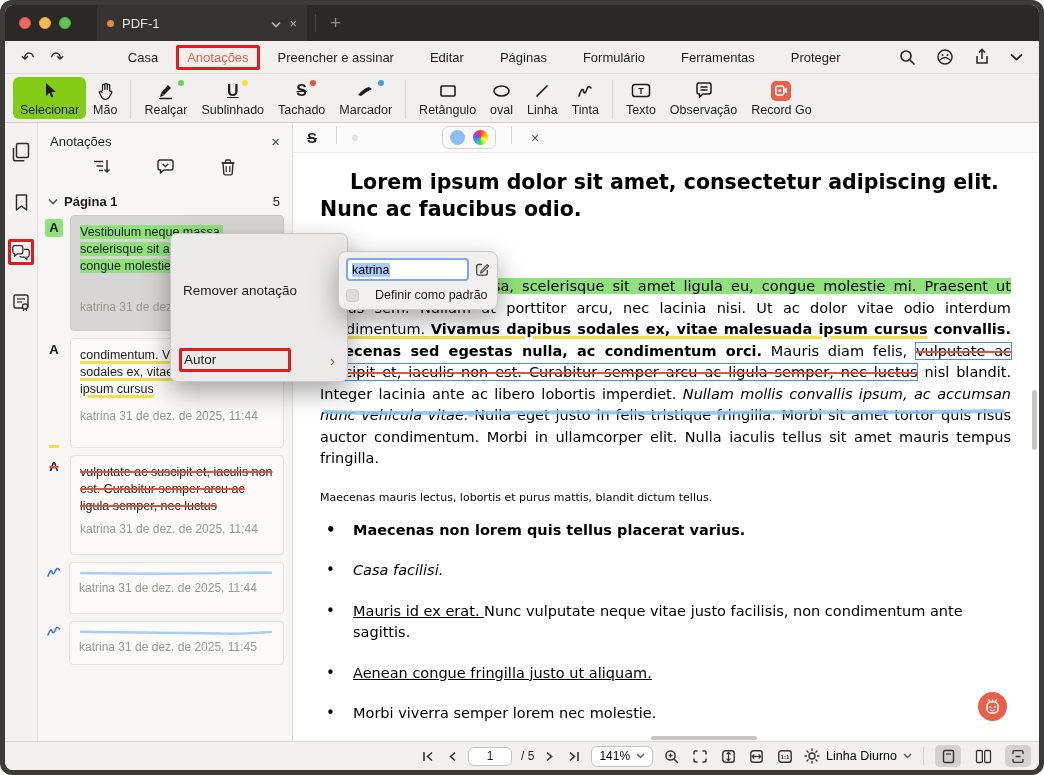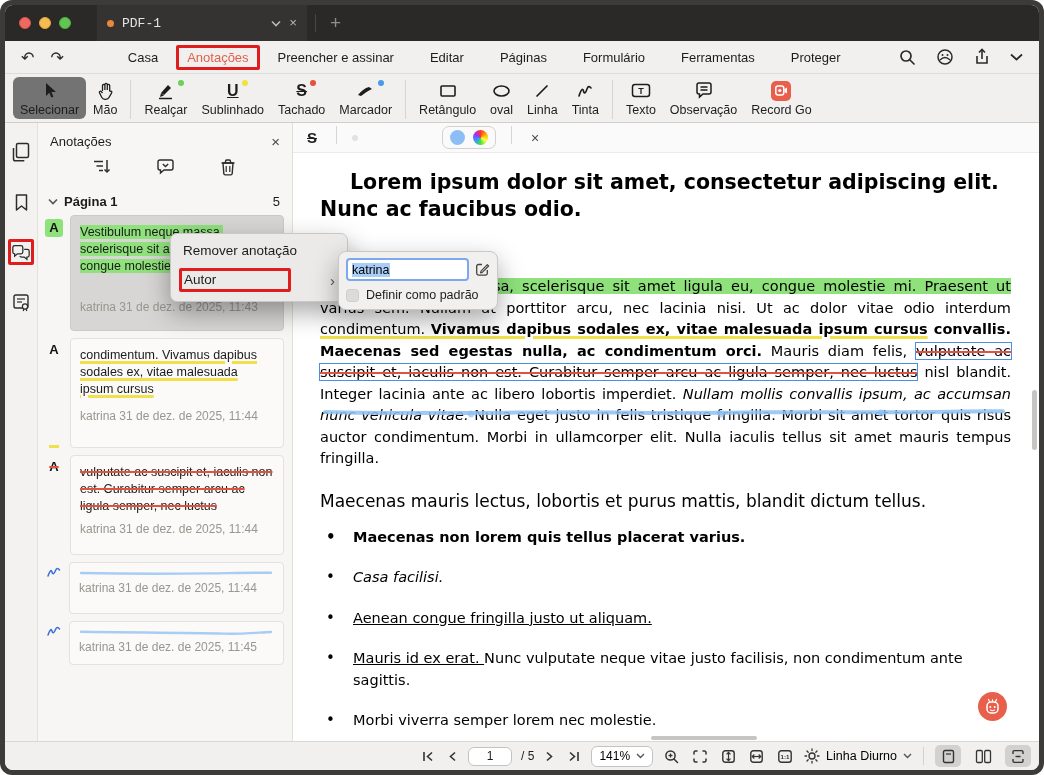--- a/index.html
+++ b/index.html
@@ -7,41 +7,41 @@
   .frame { position:relative; width:1044px; height:775px; background:#3c3b39; border-radius:12px; padding:5px; }
   .window { position:relative; width:1034px; height:765px; border-radius:8px; overflow:hidden; background:#f1f0ee; }
 
   
   .titlebar { height:36px; background:#2a2928; display:flex; align-items:center; }
   .lights { display:flex; gap:8px; padding:0 14px 0 14px; }
   .light { width:12px; height:12px; border-radius:50%; }
   .light.red{ background:#ee6a5f; border:1px solid #d8584e;}
   .light.yellow{ background:#f5bd4f; border:1px solid #dfa93e;}
   .light.green{ background:#61c554; border:1px solid #53b045;}
-  .tab { height:36px; width:210px; margin-left:12px; background:#343332; display:flex; align-items:center; gap:8px; padding:0 10px; color:#e6e4e2; font-size:13px;font-family:Liberation Mono, monospace; }
+  .tab { height:36px; width:210px; margin-left:12px; background:#343332; display:flex; align-items:center; gap:8px; padding:0 10px; color:#e6e4e2; font-size:13px; }
   .mod-dot { width:7px; height:7px; border-radius:50%; background:#e8883a; }
   .tab .t-title { flex:1; }
   .tab .t-x, .chev { color:#b9b7b5; }
   .tabsep { width:1px; height:18px; background:#474645; margin:0 8px; }
   .newtab { color:#8f8d8b; font-size:19px; font-weight:400; padding:0 6px; }
 
   
   .menubar { height:33px; background:#f1f0ee; display:flex; align-items:center; border-bottom:1px solid #dddcda; }
   .undo-redo { display:flex; gap:16px; padding:0 18px 0 16px; font-size:16px; color:#2a2a2a; }
   .menus { display:flex; align-items:center; gap:0; }
   .menu-item { font-size:13px; color:#1c1c1c; padding:4px 18px; white-space:nowrap; }
   .menu-item.active { color:#e0604a; }
   .red-frame { border:3px solid #e01d1d; border-radius:2px; padding:2px 8px; }
   .mb-right { margin-left:auto; display:flex; align-items:center; gap:20px; padding-right:16px; }
   .mb-right svg { display:block; }
 
   
   .toolbar { height:49px; background:#f1f0ee; display:flex; align-items:flex-start; padding:3px 4px 0 8px; border-bottom:1px solid #cfcecc; }
   .tool { display:flex; flex-direction:column; align-items:center; gap:2px; padding:3px 7px 2px; border-radius:6px; }
-  .tool.sel { background:#737373; }
+  .tool.sel { background:#84cc16; }
   .tool .ticon { height:21px; display:flex; align-items:center; justify-content:center; position:relative; }
   .tool .glyph { font-size:16px; font-weight:700; color:#1d1d1d; }
   .glyph.u { text-decoration:underline; }
   .glyph.s { text-decoration:line-through; }
   .tooldot { position:absolute; width:6px; height:6px; border-radius:50%; top:0px; right:-9px; }
   .tool .lbl { font-size:12.5px; color:#1d1d1d; white-space:nowrap; }
   .vsep { width:1px; background:#d6d5d3; align-self:stretch; margin:3px 6px; }
   .badge-sq { width:20px; height:20px; border-radius:5px; display:flex; align-items:center; justify-content:center; }
   .badge-sq.rec { background:#e8604c; }
   .badge-sq.mob { background:#4a98ea; }
@@ -82,43 +82,43 @@
   .swatch { width:15px; height:15px; border-radius:50%; }
   .swatch-wrap { padding:3px; border-radius:5px; }
   .swatch-wrap.selsw { background:#e4e2e0; }
   .sw-group { display:flex; gap:8px; border:1px solid #d2d1cf; border-radius:7px; padding:3px 7px; align-items:center; }
   .wheel { width:15px; height:15px; border-radius:50%; background:conic-gradient(#f33,#fa0,#ff4,#4d4,#39f,#93f,#f33); }
   .cb-x { color:#4a4a4a; font-size:14px; padding:0 4px; }
 
   .page { padding:16px 28px 0 27px; color:#000; }
   .doc-h1 { font-family:"DejaVu Sans", sans-serif; font-size:20.5px; line-height:27px; font-weight:700; text-indent:30px; margin-bottom:53px; }
   .doc-p { font-family:"DejaVu Sans", sans-serif; font-size:14.5px; line-height:21.5px; text-align:justify; }
-  .doc-p2 { font-family:"DejaVu Sans", sans-serif; font-size:17px; margin-top:21px; }
+  .doc-p2 { font-family:"DejaVu Sans", sans-serif; font-size:11px; margin-top:21px; }
   .seg-strike { text-decoration:line-through; text-decoration-color:#e2523e; text-decoration-thickness:2px; outline:1.5px solid #4a90e2; outline-offset:0px; }
   .doc-ul { list-style:none; margin-top:16px; font-family:"DejaVu Sans", sans-serif; font-size:14.5px; }
   .doc-ul li { position:relative; padding-left:33px; margin-bottom:19px; line-height:21.5px; }
   .doc-ul li::before { content:"•"; position:absolute; left:6px; font-size:15px; }
   .b-bold { font-weight:700; }
   .b-italic { font-style:italic; }
   .b-ul { text-decoration:underline; }
   .ink-overlay { position:absolute; pointer-events:auto; }
   .robot { position:absolute; right:32px; bottom:20px; width:29px; height:29px; border-radius:50%; background:#e8604c; display:flex; align-items:center; justify-content:center; }
   .vthumb { position:absolute; right:2px; top:267px; width:5px; height:60px; border-radius:3px; background:#c6c5c3; }
   .hthumb { position:absolute; left:358px; bottom:1px; width:106px; height:4px; border-radius:2px; background:#c6c5c3; }
 
   
   .ctxmenu { position:absolute; left:165px; top:228px; width:178px; background:#eceae9; border:1px solid #c9c8c6; border-radius:7px; box-shadow:0 10px 26px rgba(0,0,0,.35); padding:4px 0; z-index:30; }
-  .ctxrow { display:flex; align-items:center; font-size:13.5px; color:#1c1c1c; padding:5px 12px; }
+  .ctxrow { display:flex; align-items:center; font-size:13.5px; color:#1c1c1c; padding:5px 12px;margin-top:40px; }
   .ctxrow .arrow { margin-left:auto; color:#555; font-size:15px; }
   .ctxrow .red-frame { padding:1px 8px 2px 2px; margin-left:-4px; width:112px; }
   .submenu { position:absolute; left:333px; top:246px; width:160px; background:#f1f0ef; border:1px solid #c9c8c6; border-radius:8px; box-shadow:0 10px 26px rgba(0,0,0,.35); padding:6px 7px 7px; z-index:31; }
   .authrow { display:flex; align-items:center; gap:6px; }
   .authfield { flex:1; height:23px; background:#fff; border:2px solid #7aa9ef; border-radius:4px; display:flex; align-items:center; padding:0 4px; font-size:12.5px; }
   .authfield .selt { background:#aacdf7; }
-  .defaultrow { display:flex; align-items:center; gap:7px; margin-top:7px; font-size:12.5px; color:#1c1c1c; }
+  .defaultrow { display:flex; align-items:center; gap:16px; margin-top:7px; font-size:12.5px; color:#1c1c1c; }
   .chk { width:13px; height:13px; border-radius:3.5px; background:#dcdbd9; border:1px solid #cfcecc; }
 
   
   .statusbar { height:29px; background:#f1f0ee; border-top:1px solid #d8d7d5; display:flex; align-items:center; justify-content:flex-end; gap:9px; padding:0 8px; }
   .sb-ic { display:flex; align-items:center; justify-content:center; padding:0 2px; }
   .pg-input { width:44px; height:19px; background:#fff; border:1px solid #c4c3c1; border-radius:6px; text-align:center; font-size:12px; color:#1c1c1c; font-family:"Liberation Sans",sans-serif; }
   .sb-txt { font-size:12px; color:#1c1c1c; white-space:nowrap; }
   .zoom-sel { display:flex; align-items:center; gap:6px; background:#fff; border:1px solid #c4c3c1; border-radius:6px; height:21px; padding:0 7px; font-size:12px; }
   .mode { display:flex; align-items:center; gap:6px; font-size:12.5px; }
   .sb-div { width:1px; height:18px; background:#d2d1cf; margin:0 2px; }
@@ -458,22 +458,22 @@
         <span class="cb-x">×</span>
       </div>
 
       <div class="page">
         <div class="doc-h1">Lorem ipsum dolor sit amet, consectetur adipiscing elit. Nunc ac faucibus odio.</div>
         <div class="doc-p"><span class="hl-green">Vestibulum neque massa, scelerisque sit amet ligula eu, congue molestie mi. Praesent ut</span><span> varius sem. Nullam at porttitor arcu, nec lacinia nisi. Ut ac dolor vitae odio interdum </span><span class="txt-ul-y">condimentum. </span><b class="txt-ul-y">Vivamus dapibus sodales ex, vitae malesuada ipsum cursus</b><b> convallis. Maecenas sed egestas nulla, ac condimentum orci.</b><span> Mauris diam felis, </span><span class="seg-strike">vulputate ac suscipit et, iaculis non est. Curabitur semper arcu ac ligula semper, nec luctus</span><span> nisl blandit. Integer lacinia ante ac libero lobortis imperdiet. </span><i>Nullam mollis convallis ipsum, ac accumsan nunc vehicula vitae.</i><span> Nulla eget justo in felis tristique fringilla. Morbi sit amet tortor quis risus auctor condimentum. Morbi in ullamcorper elit. Nulla iaculis tellus sit amet mauris tempus fringilla.</span></div>
         <div class="doc-p2">Maecenas mauris lectus, lobortis et purus mattis, blandit dictum tellus.</div>
         <ul class="doc-ul">
           <li class="b-bold">Maecenas non lorem quis tellus placerat varius.</li>
           <li class="b-italic">Casa facilisi.</li>
+          <li><span class="b-ul">Mauris id ex erat. </span><span>Nunc vulputate neque vitae justo facilisis, non condimentum ante sagittis.</span></li>
           <li><span class="b-ul">Aenean congue fringilla justo ut aliquam. </span></li>
-          <li><span class="b-ul">Mauris id ex erat. </span><span>Nunc vulputate neque vitae justo facilisis, non condimentum ante sagittis.</span></li>
           <li>Morbi viverra semper lorem nec molestie.</li>
 
         </ul>
       </div>
 
       <svg class="ink-overlay" style="left:28px; top:282px;" width="690" height="14" viewBox="0 0 690 14">
             <path d="M4 7 C80 9 150 8 220 7.4 C300 6.6 340 9 420 7.6 C500 6.4 560 8.4 640 6.6 C660 6.2 672 6.4 682 6.2" fill="none" stroke="#8ec1f2" stroke-width="4" stroke-linecap="round" opacity="0.85"></path>
             <circle cx="150" cy="9" r="3.4" fill="#8ec1f2" opacity="0.7"></circle>
             <circle cx="400" cy="9" r="3.4" fill="#8ec1f2" opacity="0.7"></circle>
             <circle cx="560" cy="8" r="3.4" fill="#8ec1f2" opacity="0.7"></circle>

